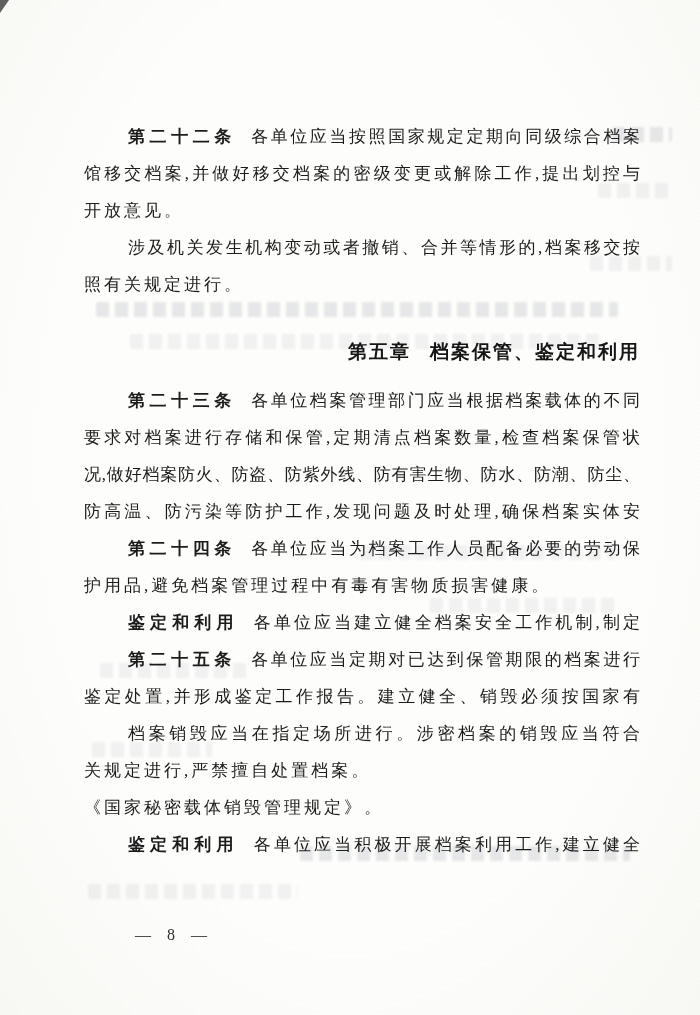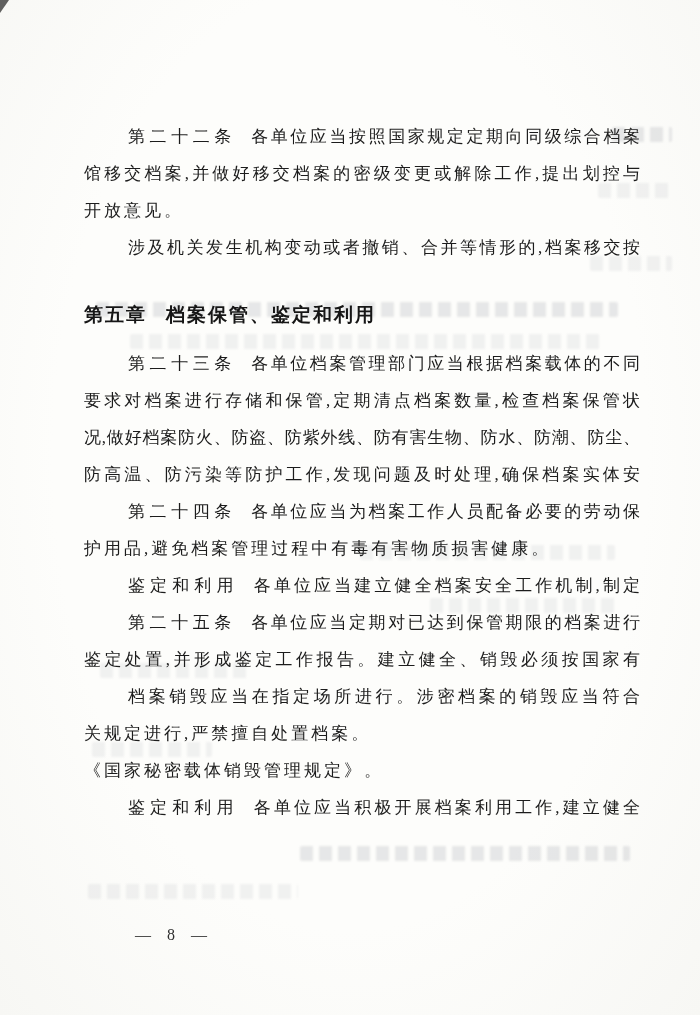--- a/index.html
+++ b/index.html
@@ -35,28 +35,28 @@
   .line.fill{
     letter-spacing:normal;
     white-space:normal;
     text-align:justify;
     text-align-last:justify;
     text-justify:inter-character;
   }
   .line.indent{padding-left:44px;}
   .term{
     font-family:"Liberation Sans","DejaVu Sans",sans-serif;
-    font-weight:400;
+    font-weight:700;
     margin-right:.9em;
     letter-spacing:2px;
   }
   .heading{
     height:37px;line-height:37px;
     margin:30px 0 12px;
-    text-align:left;
+    text-align:right;
     font-family:"Liberation Sans","DejaVu Sans",sans-serif;
     font-weight:700;
     font-size:19px;
     letter-spacing:2px;
     color:#161616;
   }
   .heading .chapter{margin-right:1em;}
   .page-number{
     position:absolute;
     left:84px;top:926px;width:180px;
@@ -94,20 +94,21 @@
   <div class="bleed faint" style="top:663px;left:100px;width:150px;"></div>
   <div class="bleed faint" style="top:742px;left:92px;width:120px;"></div>
   <div class="bleed" style="top:846px;left:300px;width:330px;"></div>
   <div class="bleed faint" style="top:884px;left:88px;width:210px;"></div>
 
   <div class="textblock" id="textblock">
       <div class="line fill indent"><span class="term">第二十二条</span><span>各单位应当按照国家规定定期向同级综合档案</span></div>
       <div class="line fill"><span>馆移交档案,并做好移交档案的密级变更或解除工作,提出划控与</span></div>
       <div class="line"><span>开放意见。</span></div>
       <div class="line fill indent"><span>涉及机关发生机构变动或者撤销、合并等情形的,档案移交按</span></div>
+      <div class="line"><span>照有关规定进行。</span></div>
       <div class="heading"><span class="chapter">第五章</span><span>档案保管、鉴定和利用</span></div>
       <div class="line fill indent"><span class="term">第二十三条</span><span>各单位档案管理部门应当根据档案载体的不同</span></div>
       <div class="line fill"><span>要求对档案进行存储和保管,定期清点档案数量,检查档案保管状</span></div>
       <div class="line fill"><span>况,做好档案防火、防盗、防紫外线、防有害生物、防水、防潮、防尘、</span></div>
       <div class="line fill"><span>防高温、防污染等防护工作,发现问题及时处理,确保档案实体安</span></div>
       <div class="line fill indent"><span class="term">第二十四条</span><span>各单位应当为档案工作人员配备必要的劳动保</span></div>
       <div class="line"><span>护用品,避免档案管理过程中有毒有害物质损害健康。</span></div>
       <div class="line fill indent"><span class="term">鉴定和利用</span><span>各单位应当建立健全档案安全工作机制,制定</span></div>
       <div class="line fill indent"><span class="term">第二十五条</span><span>各单位应当定期对已达到保管期限的档案进行</span></div>
       <div class="line fill"><span>鉴定处置,并形成鉴定工作报告。建立健全、销毁必须按国家有</span></div>

